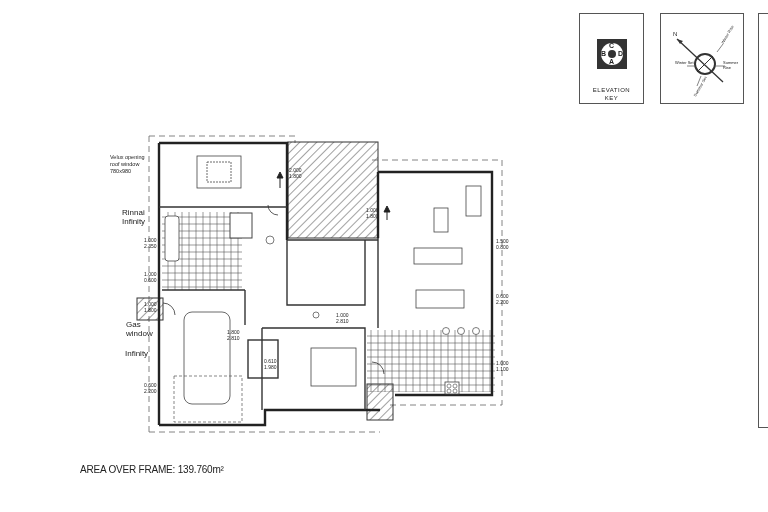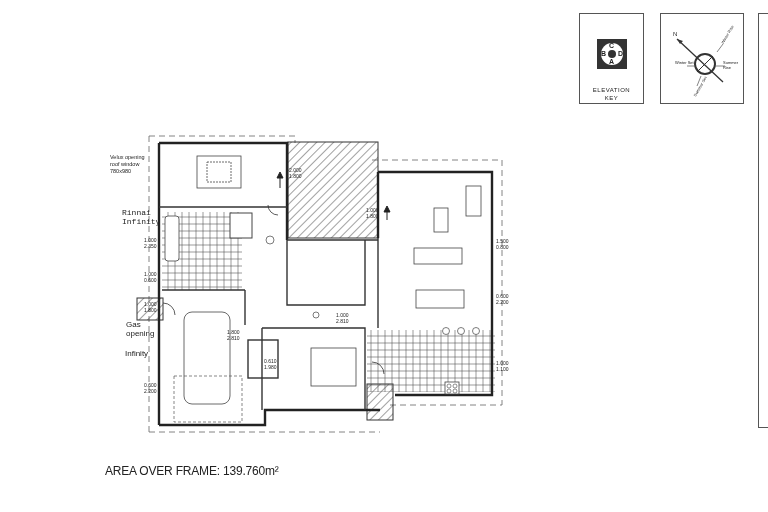--- a/index.html
+++ b/index.html
@@ -2,21 +2,21 @@
 <html><head>
 <meta charset="utf-8">
 <style>
   html, body { margin:0; padding:0; background:#ffffff; }
   body { width:768px; height:512px; position:relative; overflow:hidden;
          font-family:"Liberation Sans", sans-serif; color:#222; }
   .abs { position:absolute; }
   .panel { position:absolute; border:1.5px solid #555; background:#fff; box-sizing:border-box; }
   .lbl { position:absolute; font-size:7px; line-height:8px; color:#222; white-space:pre-line; }
   .lbl-big { font-size:8px; line-height:9px; }
-  .area { position:absolute; left:80px; top:464px; font-size:12px; letter-spacing:-0.2px;margin-left:25px; }
+  .area { position:absolute; left:80px; top:464px; font-size:10px; letter-spacing:-0.2px; }
   .key-text { position:absolute; width:100%; text-align:center; font-size:6px; line-height:8px; letter-spacing:0.5px; top:72px; }
   svg { position:absolute; left:0; top:0; }
 </style>
 </head>
 <body>
 
 <div class="panel" style="left:579px;top:13px;width:65px;height:91px;">
   <div class="abs" style="left:17px;top:25px;width:30px;height:30px;background:#333;">
     <div class="abs" style="left:4px;top:4px;width:22px;height:22px;border-radius:50%;background:#fff;"></div>
     <div class="abs" style="left:11px;top:11px;width:8px;height:8px;border-radius:50%;background:#333;"></div>
@@ -131,24 +131,24 @@
     <line x1="280" y1="188" x2="280" y2="176"></line>
       <polygon points="277,178 283,178 280,172"></polygon>
     <line x1="387" y1="220" x2="387" y2="210"></line>
       <polygon points="384,212 390,212 387,206"></polygon>
   </g>
 </svg>
 
 <div class="lbl" style="left:110px;top:154px;font-size:5.5px;line-height:7px;">Velux opening
 roof window
 780x980</div>
-<div class="lbl lbl-big" style="left:122px;top:208px;font-family:Liberation Mono, monospace;">Rinnai
+<div class="lbl lbl-big" style="left:122px;top:208px;">Rinnai
 Infinity</div>
 <div class="lbl lbl-big" style="left:126px;top:320px;">Gas
-opening</div>
+window</div>
 <div class="lbl lbl-big" style="left:125px;top:349px;">Infinity</div>
 
 <div class="lbl" style="left:289px;top:167px;font-size:5px;line-height:6px;"><span>2.000</span><br><span>1.800</span></div>
 <div class="lbl" style="left:366px;top:207px;font-size:5px;line-height:6px;"><span>1.000</span><br><span>1.800</span></div>
 <div class="lbl" style="left:496px;top:238px;font-size:5px;line-height:6px;"><span>1.500</span><br><span>0.800</span></div>
 <div class="lbl" style="left:496px;top:293px;font-size:5px;line-height:6px;"><span>0.600</span><br><span>2.200</span></div>
 <div class="lbl" style="left:496px;top:360px;font-size:5px;line-height:6px;"><span>1.000</span><br><span>1.100</span></div>
 <div class="lbl" style="left:144px;top:237px;font-size:5px;line-height:6px;"><span>1.000</span><br><span>2.350</span></div>
 <div class="lbl" style="left:144px;top:271px;font-size:5px;line-height:6px;"><span>1.000</span><br><span>0.600</span></div>
 <div class="lbl" style="left:144px;top:301px;font-size:5px;line-height:6px;"><span>1.000</span><br><span>1.800</span></div>

